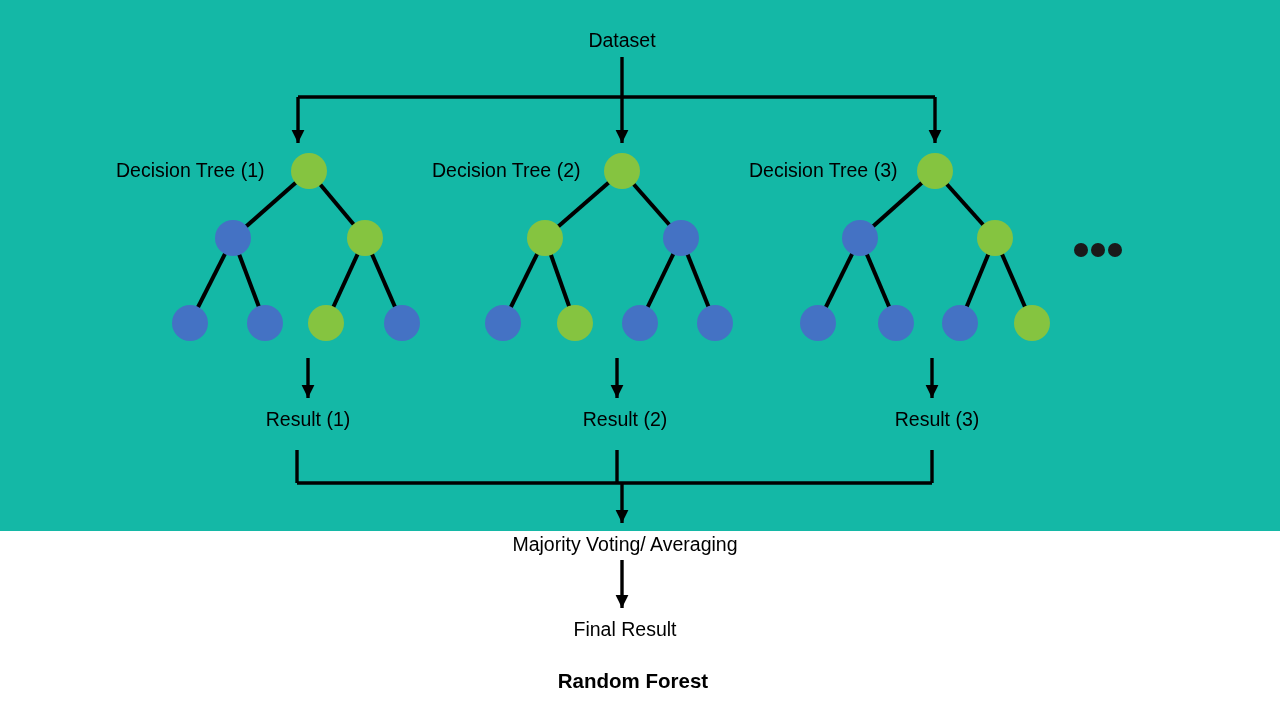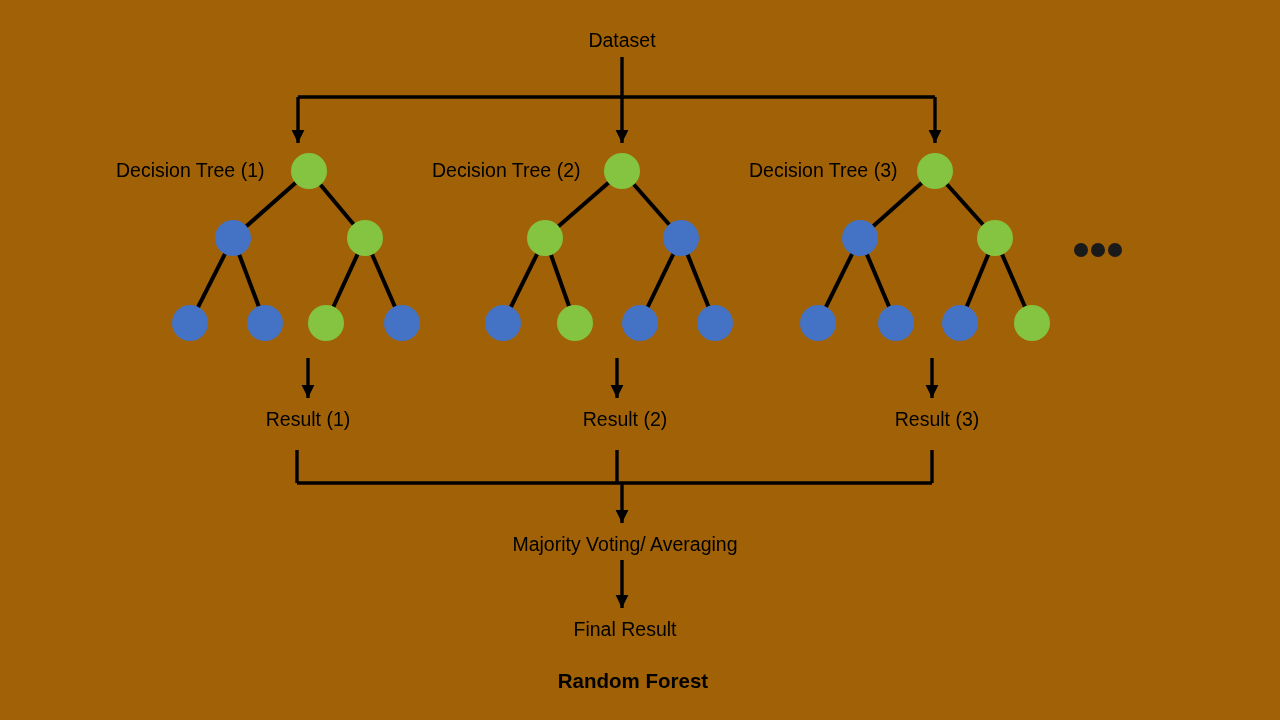--- a/index.html
+++ b/index.html
@@ -11,22 +11,22 @@
   body {
     width: 1280px;
     height: 720px;
     overflow: hidden;
     font-family: "Liberation Sans", sans-serif;
     color: #000000;
   }
   #diagram-root {
     position: relative;
     width: 1280px;
-    height: 720px;
-    background: #a16207;
+    height: 531px;
+    background: #14b8a6;
   }
   svg#rf-svg {
     position: absolute;
     top: 0;
     left: 0;
     width: 1280px;
     height: 720px;
     display: block;
   }
   text {

